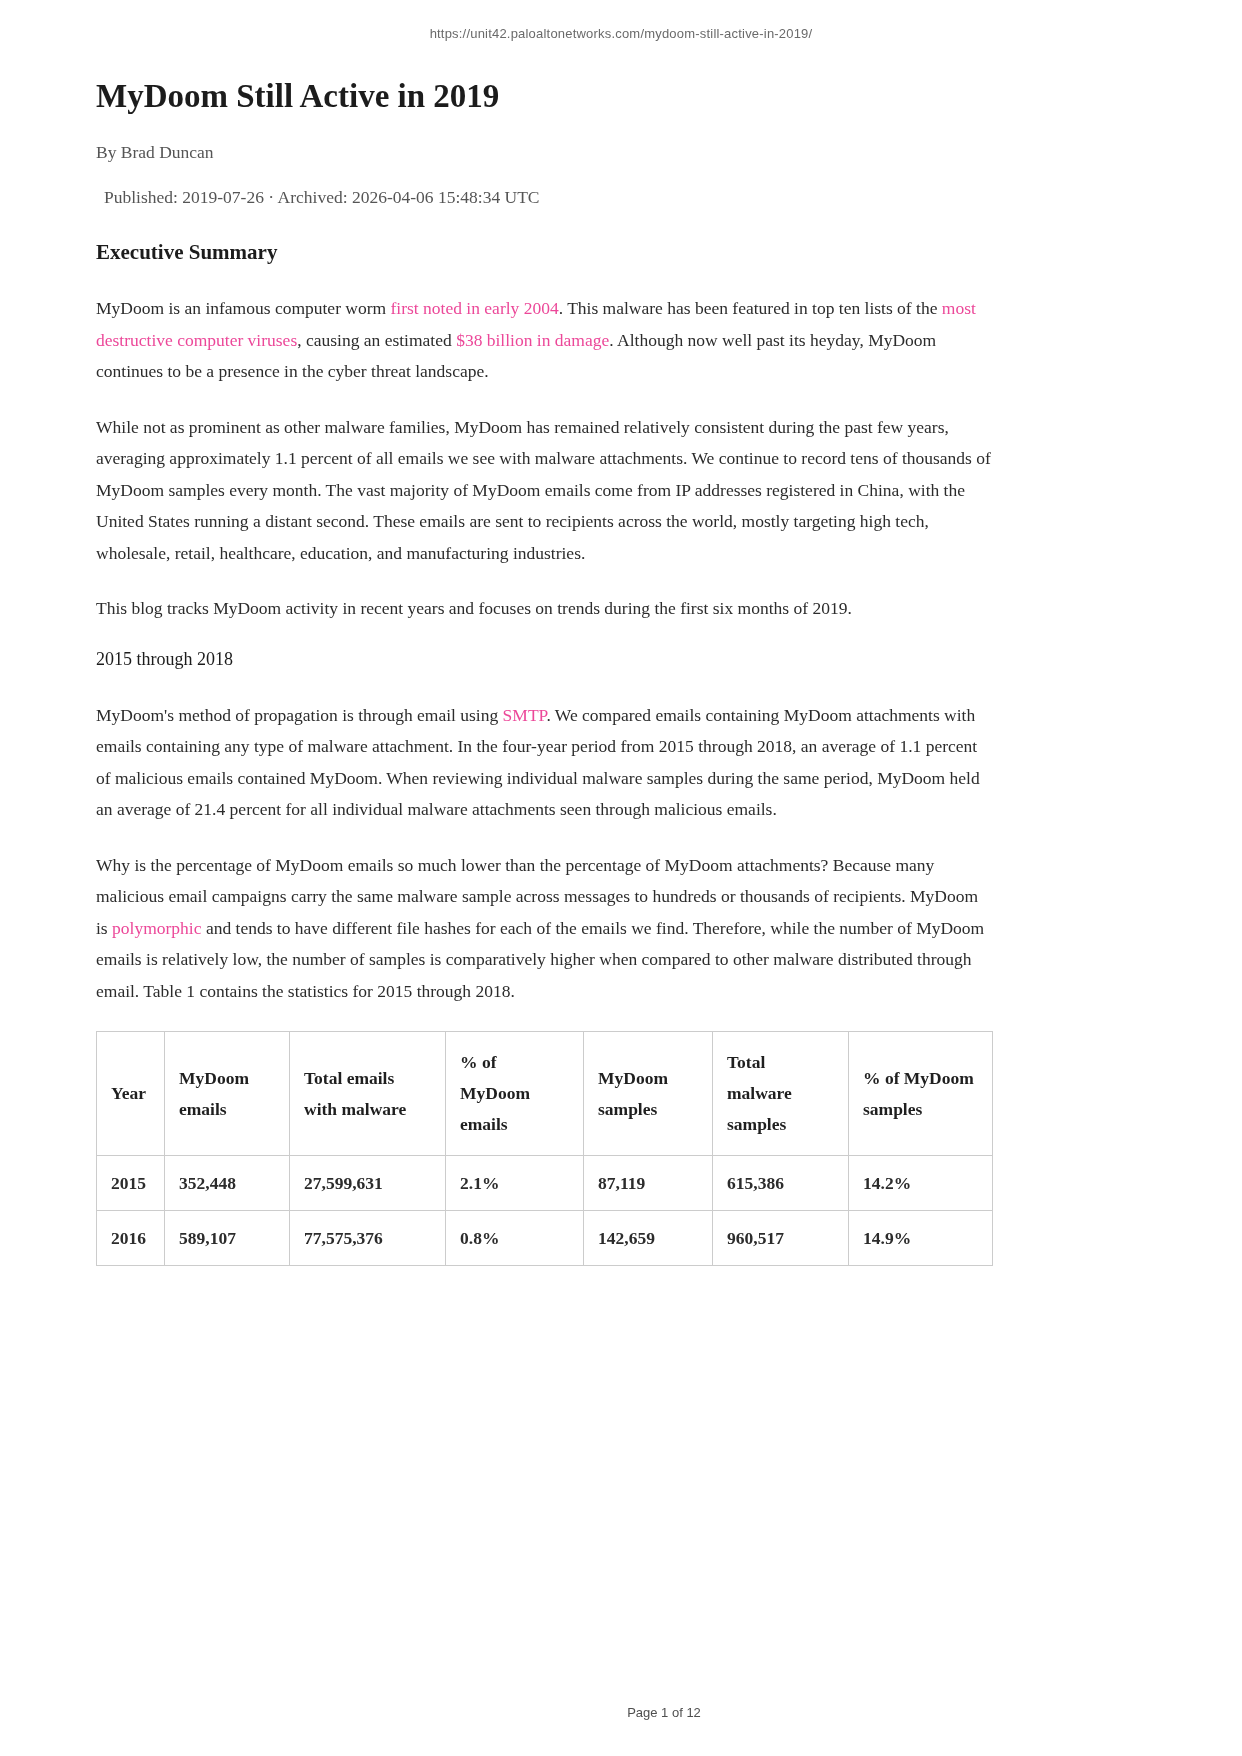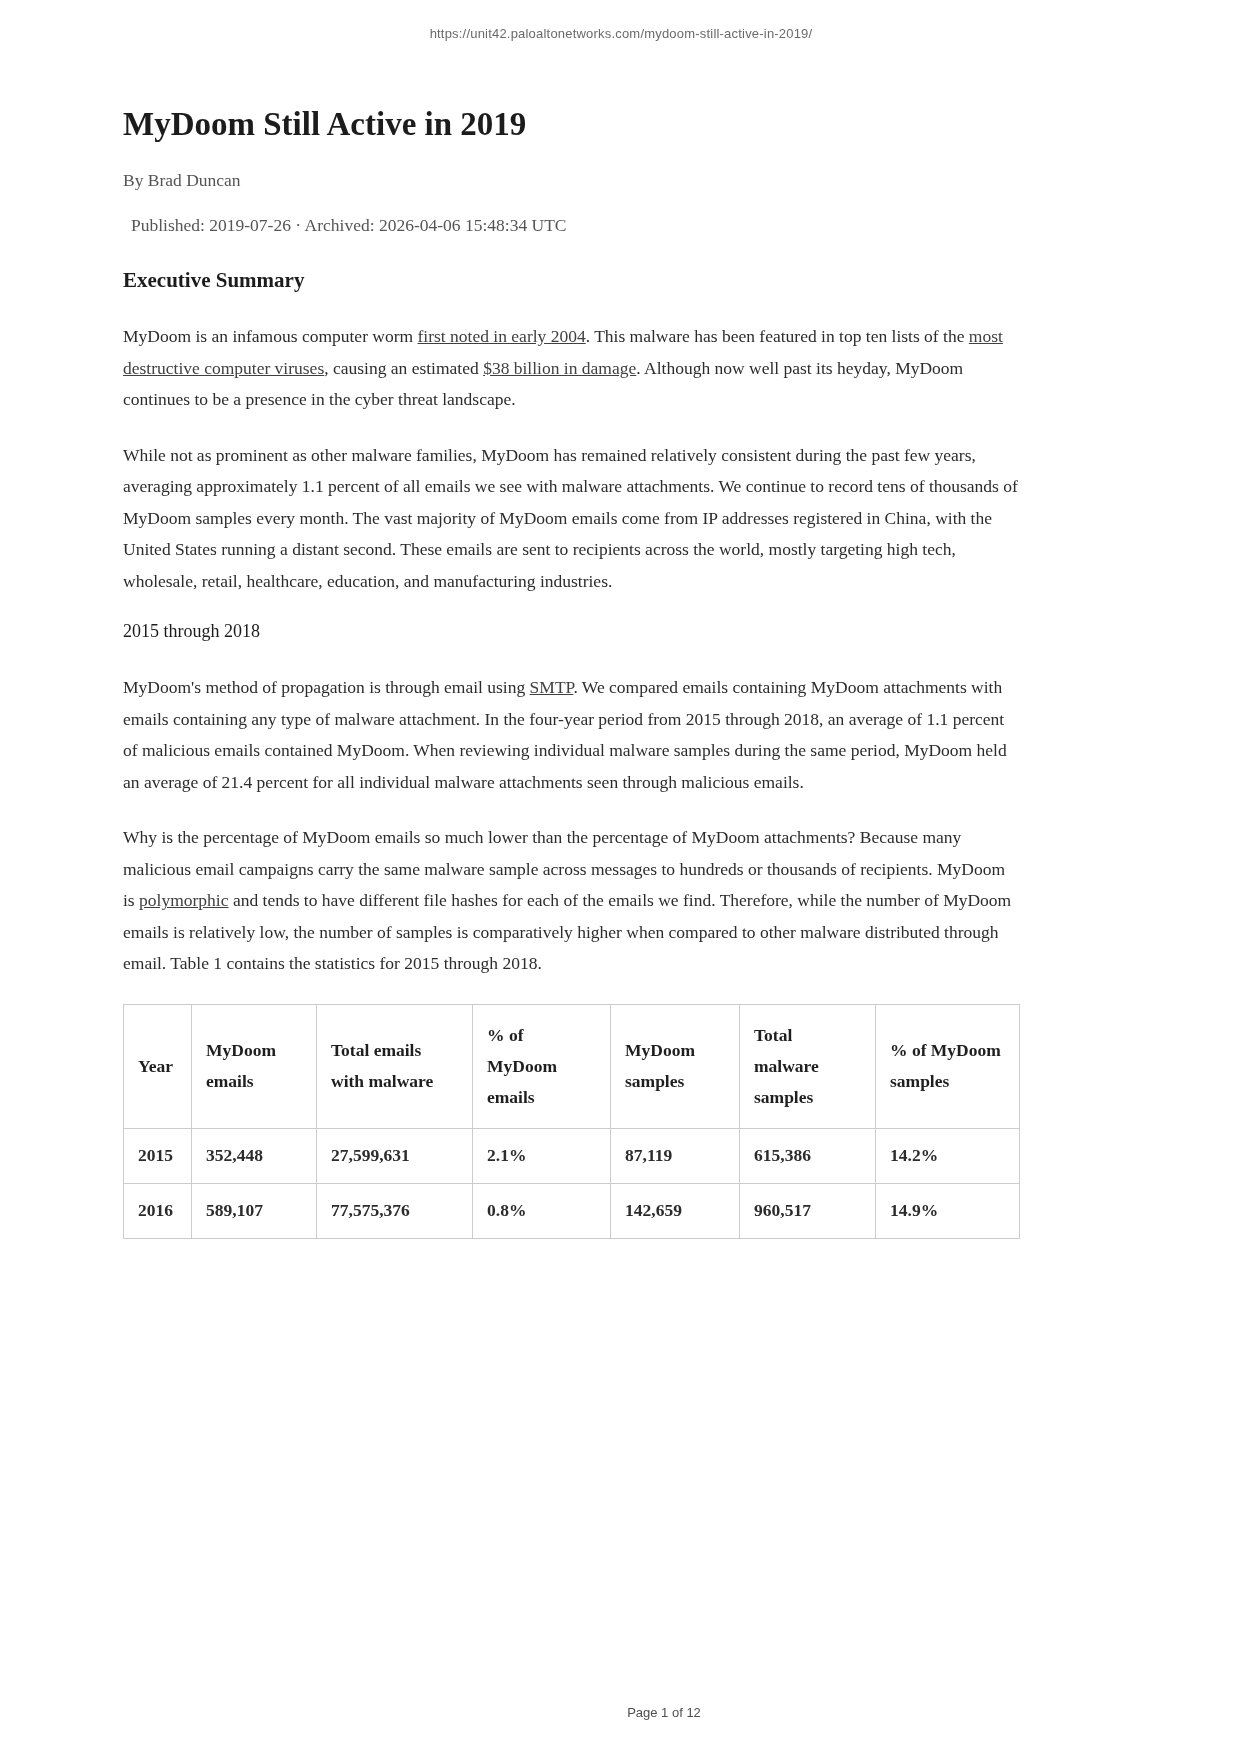--- a/index.html
+++ b/index.html
@@ -18,23 +18,23 @@
     width: 100%;
     text-align: center;
     font-family: "Liberation Sans", sans-serif;
     font-size: 13px;
     color: #6a6a6a;
     letter-spacing: 0.2px;
   }
   .content {
     position: absolute;
     top: 0;
-    left: 123px;
+    left: 96px;
     width: 896px;
-    padding-top: 104px;
+    padding-top: 76px;
   }
   .article-title {
     font-size: 33px;
     line-height: 40px;
     font-weight: bold;
     color: #1c1c1c;
     margin: 0 0 26px 0;
   }
   .byline {
     font-size: 17.5px;
@@ -58,22 +58,21 @@
     color: #1c1c1c;
     margin: 6px 0 30px 0;
   }
   p.body-text {
     font-size: 17.5px;
     line-height: 31.5px;
     color: #2c2c2c;
     margin: 0 0 24px 0;
   }
   a.lnk {
-    color: #404040;
-    text-decoration: underline;
+    color: #ec4899;
     cursor: pointer;
   }
   table.stats {
     border-collapse: collapse;
     table-layout: fixed;
     width: 896px;
     margin-top: 8px;
   }
   table.stats th, table.stats td {
     border: 1px solid #cccccc;
@@ -117,20 +116,21 @@
   <div class="byline">By Brad Duncan</div>
 
   <div class="meta-line">Published: 2019-07-26 · Archived: 2026-04-06 15:48:34 UTC</div>
 
   <h2 class="h2">Executive Summary</h2>
 
   <p class="body-text"><span>MyDoom is an infamous computer worm </span><a class="lnk">first noted in early 2004</a><span>. This malware has been featured in top ten lists of the </span><a class="lnk">most destructive computer viruses</a><span>, causing an estimated </span><a class="lnk">$38 billion in damage</a><span>. Although now well past its heyday, MyDoom continues to be a presence in the cyber threat landscape.</span></p>
 
   <p class="body-text">While not as prominent as other malware families, MyDoom has remained relatively consistent during the past few years, averaging approximately 1.1 percent of all emails we see with malware attachments. We continue to record tens of thousands of MyDoom samples every month. The vast majority of MyDoom emails come from IP addresses registered in China, with the United States running a distant second. These emails are sent to recipients across the world, mostly targeting high tech, wholesale, retail, healthcare, education, and manufacturing industries.</p>
 
+  <p class="body-text">This blog tracks MyDoom activity in recent years and focuses on trends during the first six months of 2019.</p>
 
   <h3 class="h3">2015 through 2018</h3>
 
   <p class="body-text"><span>MyDoom's method of propagation is through email using </span><a class="lnk">SMTP</a><span>. We compared emails containing MyDoom attachments with emails containing any type of malware attachment. In the four-year period from 2015 through 2018, an average of 1.1 percent of malicious emails contained MyDoom. When reviewing individual malware samples during the same period, MyDoom held an average of 21.4 percent for all individual malware attachments seen through malicious emails.</span></p>
 
   <p class="body-text"><span>Why is the percentage of MyDoom emails so much lower than the percentage of MyDoom attachments? Because many malicious email campaigns carry the same malware sample across messages to hundreds or thousands of recipients. MyDoom is </span><a class="lnk">polymorphic</a><span> and tends to have different file hashes for each of the emails we find. Therefore, while the number of MyDoom emails is relatively low, the number of samples is comparatively higher when compared to other malware distributed through email. Table 1 contains the statistics for 2015 through 2018.</span></p>
 
   <table class="stats">
     <colgroup>
       <col style="width:68px">

